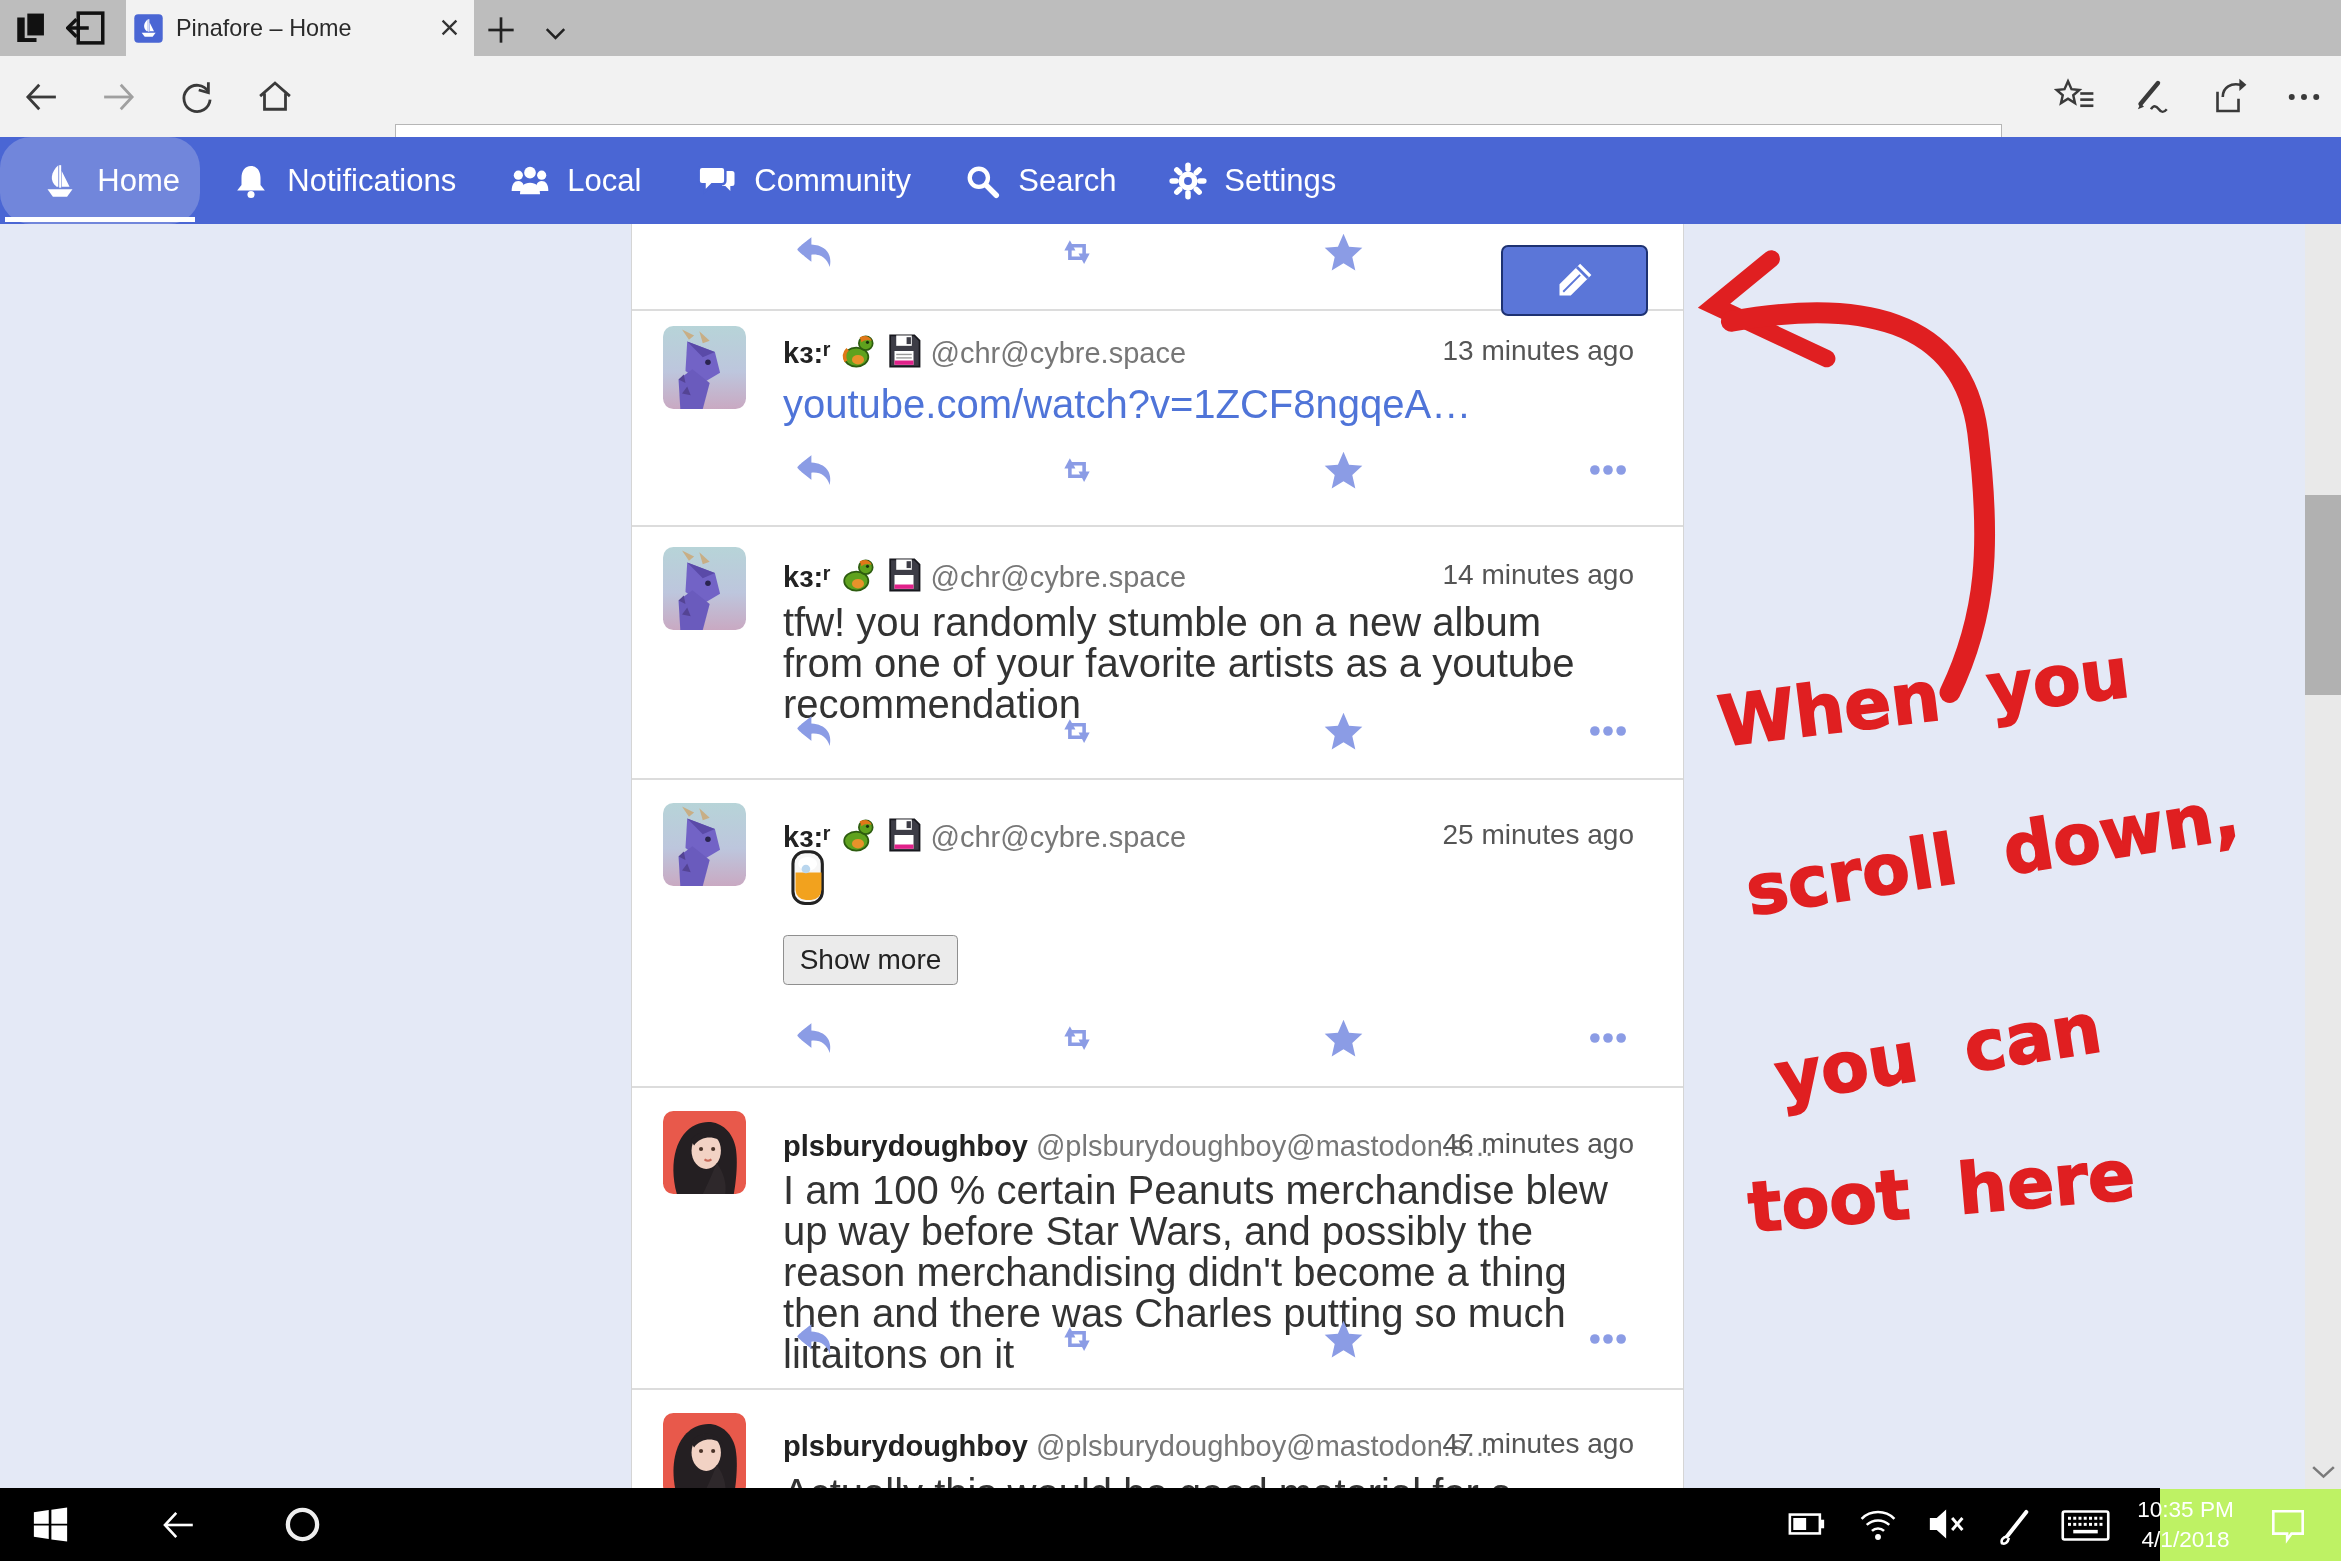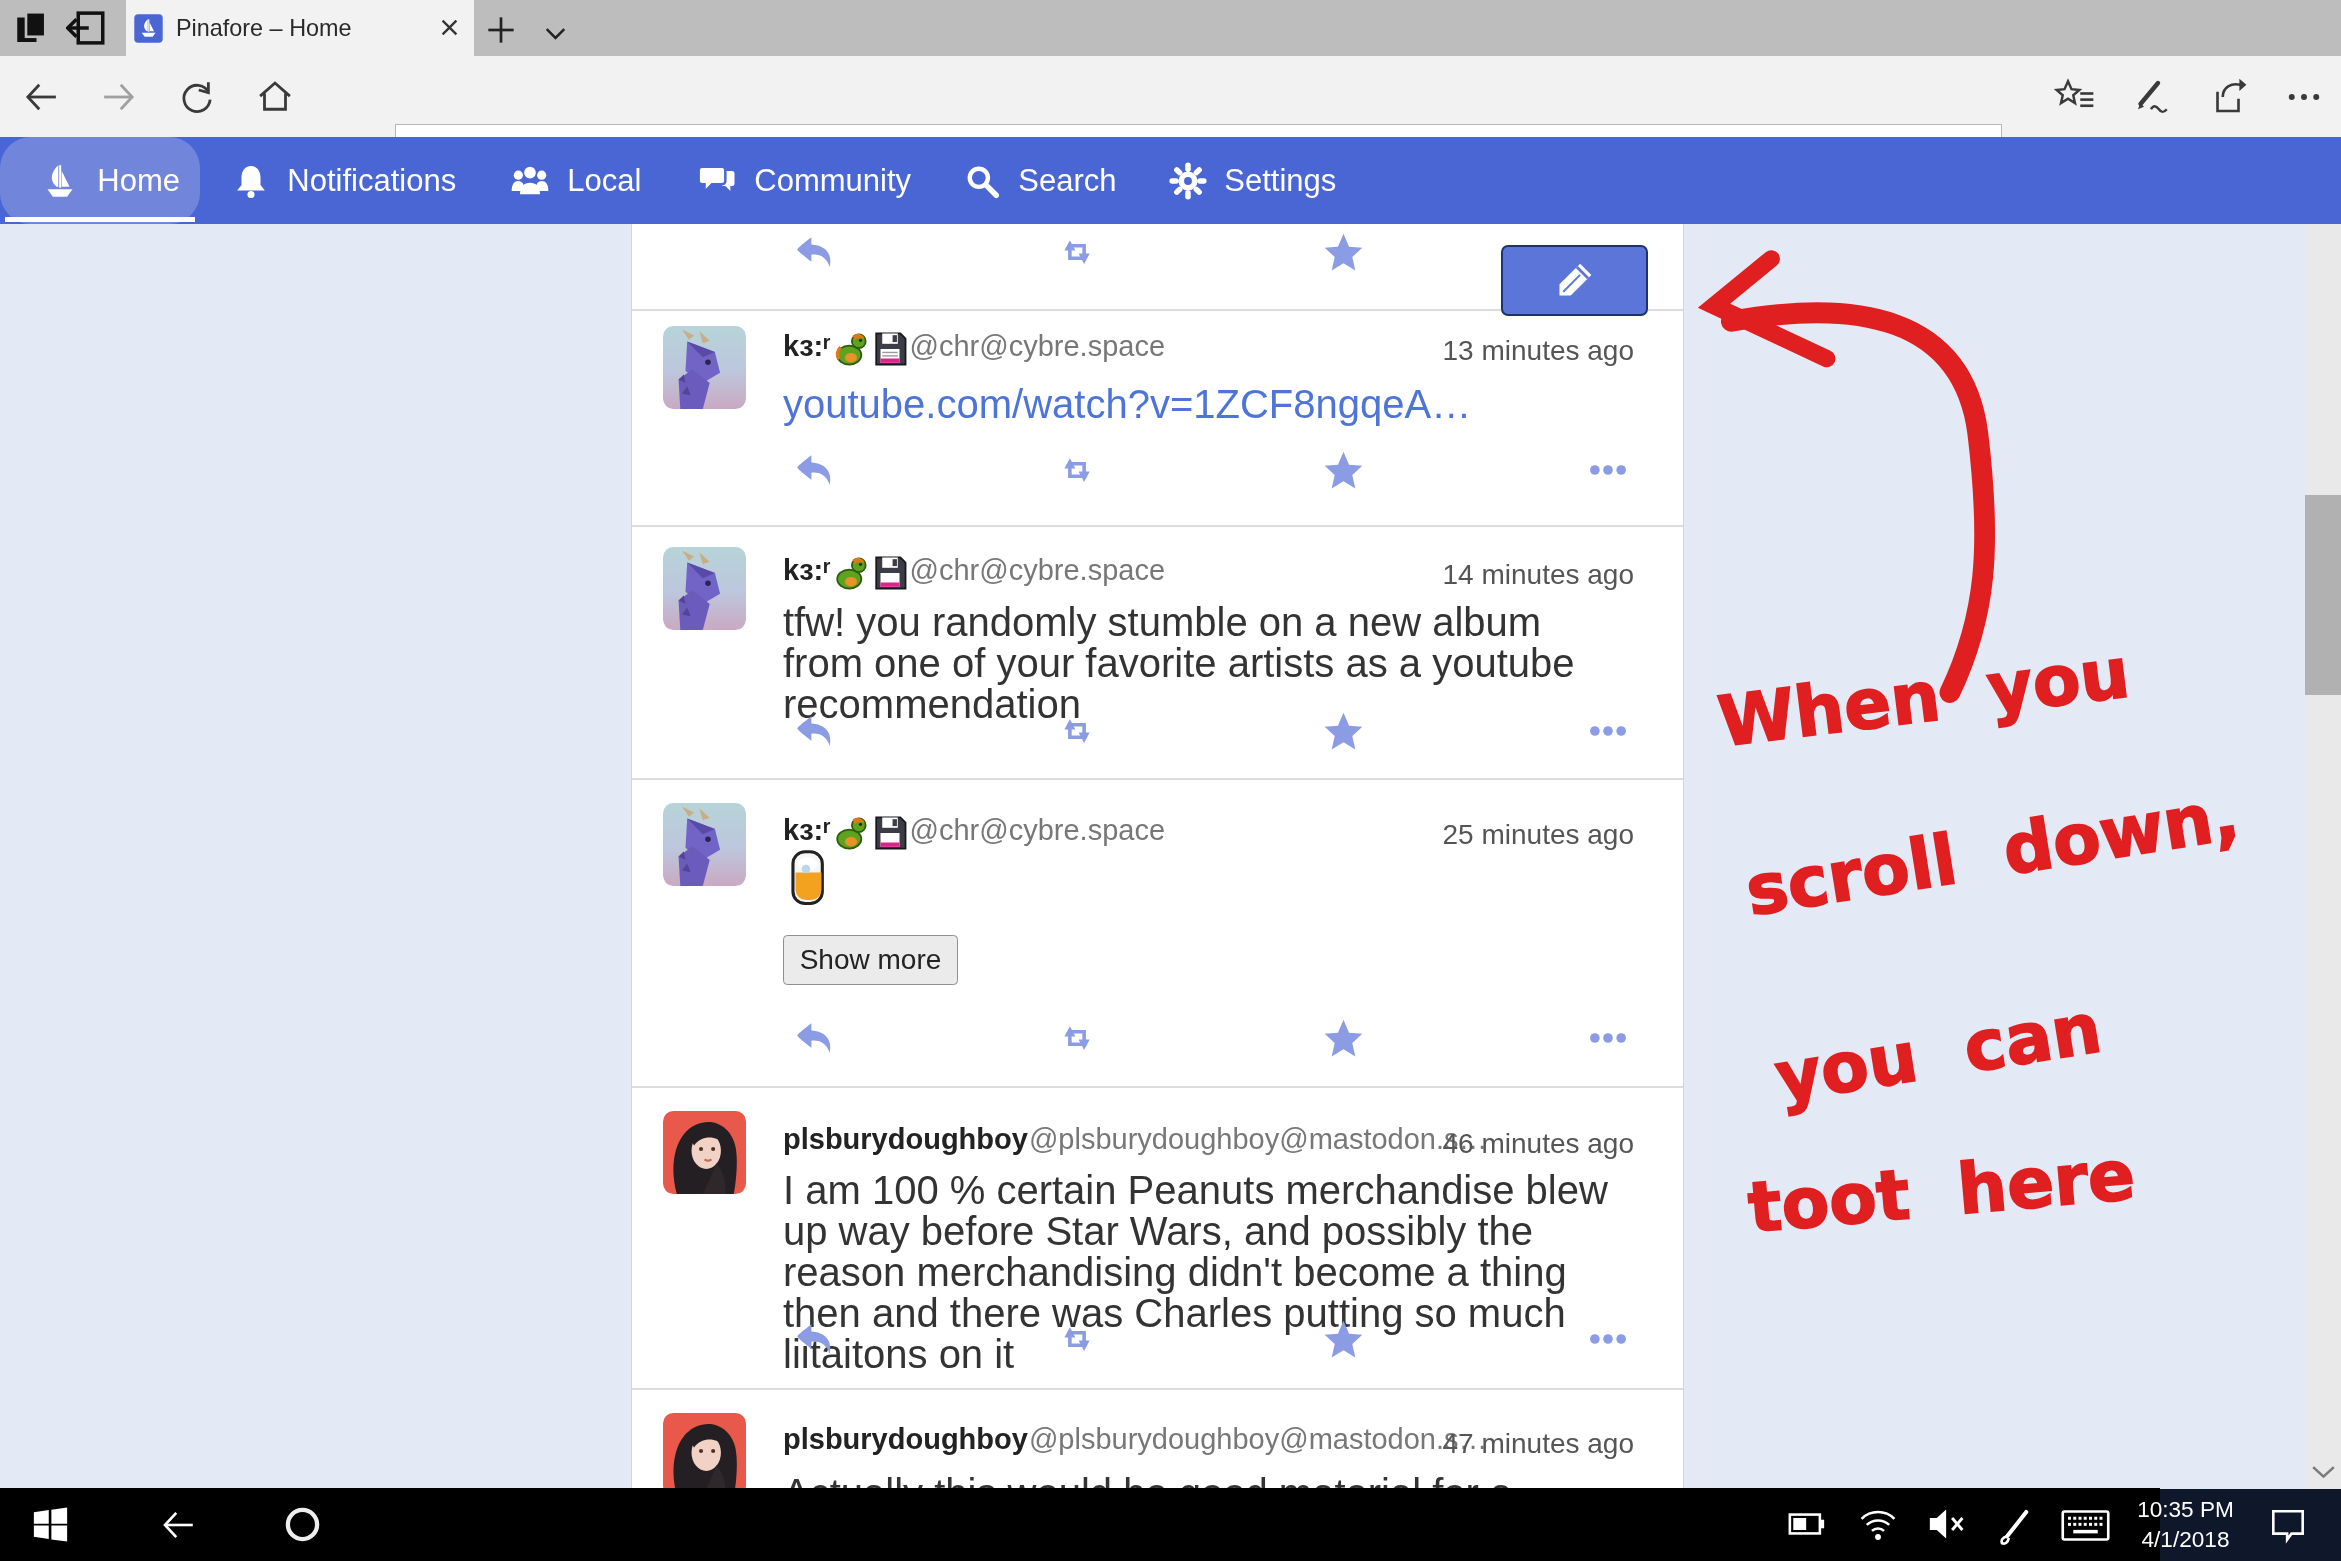--- a/index.html
+++ b/index.html
@@ -1,17 +1,17 @@
 <!DOCTYPE html>
 <html style="font-size:14px"><head>
 <meta charset="utf-8">
 <style>
   html,body{margin:0;padding:0;background:#000;}
   #screen{position:relative;width:2342px;height:1561px;overflow:hidden;
-          font-family:"Liberation Sans",sans-serif;background:#0f172a;}
+          font-family:"Liberation Sans",sans-serif;background:#bef264;}
   .abs{position:absolute;}
   svg{display:block;}
   
   #tabbar{left:0;top:0;width:2342px;height:56px;background:#bdbdbd;}
   #active-tab{left:126px;top:0;width:348px;height:56px;background:#f2f2f2;display:flex;align-items:center;}
   #tab-title{font-size:23.4px;color:#2a2a2a;margin-left:12px;white-space:nowrap;}
   #toolbar{left:0;top:56px;width:2342px;height:82px;background:#f2f2f2;}
   #urlbox{left:395px;top:68px;width:1607px;height:57px;background:#fff;border:1.7px solid #b6b6b6;box-sizing:border-box;display:flex;align-items:center;}
   #url-text{font-size:26px;color:#333;margin-left:15.6px;white-space:nowrap;}
   .chrome-btn{width:42px;height:42px;background:none;border:none;padding:0;cursor:pointer;}
@@ -21,21 +21,21 @@
   .nav-item .lbl{font-size:31px;margin-left:17.3px;}
   #nav-home{left:0;width:200px;background:#7186db;padding-left:40px;box-sizing:border-box;border-radius:31px;}
   #nav-home:after{content:"";position:absolute;left:5.2px;right:5.2px;bottom:1.7px;height:5.2px;background:#fff;}
   
   #content{left:0;top:224px;width:2342px;height:1265px;background:#e4e9f6;overflow:hidden;}
   #column{position:absolute;left:631px;top:0;width:1053px;height:1265px;background:#fff;
           border-left:1.7px solid #d5d5d5;border-right:1.7px solid #d5d5d5;box-sizing:border-box;}
   .toot{position:absolute;left:0;width:100%;}
   .divider{position:absolute;left:0;bottom:0;width:100%;height:1.7px;background:#dcdcdc;}
   .avatar{position:absolute;left:31px;width:83px;height:83px;border-radius:10.4px;overflow:hidden;cursor:pointer;}
-  .name-row{position:absolute;left:151px;top:0;height:40px;display:flex;align-items:flex-start;gap:1px;}
+  .name-row{position:absolute;left:151px;top:0;height:40px;display:flex;align-items:flex-end;gap:8px;}
   .dname{font-size:29px;font-weight:bold;color:#222;white-space:nowrap;}
   .handle{font-size:29px;color:#777;white-space:nowrap;}
   .tstamp{position:absolute;right:49px;font-size:28px;color:#555;white-space:nowrap;}
   .toot-body{position:absolute;left:151px;width:846px;font-size:40px;line-height:41px;color:#333;}
   .toot-link{color:#4f74d8;cursor:pointer;}
   .acts{position:absolute;left:0;width:100%;height:42px;}
   .act{position:absolute;top:0;width:42px;height:42px;background:none;border:none;padding:0;color:#8b9ce5;cursor:pointer;}
   #show-more{position:absolute;left:151px;width:175px;height:50px;background:#ebebeb;border:1.7px solid #8f8f8f;
              border-radius:4.3px;font-size:28px;color:#222;font-family:"Liberation Sans",sans-serif;cursor:pointer;}
   #compose-btn{position:absolute;left:1501px;top:21px;width:147px;height:71px;background:#5b76d8;

